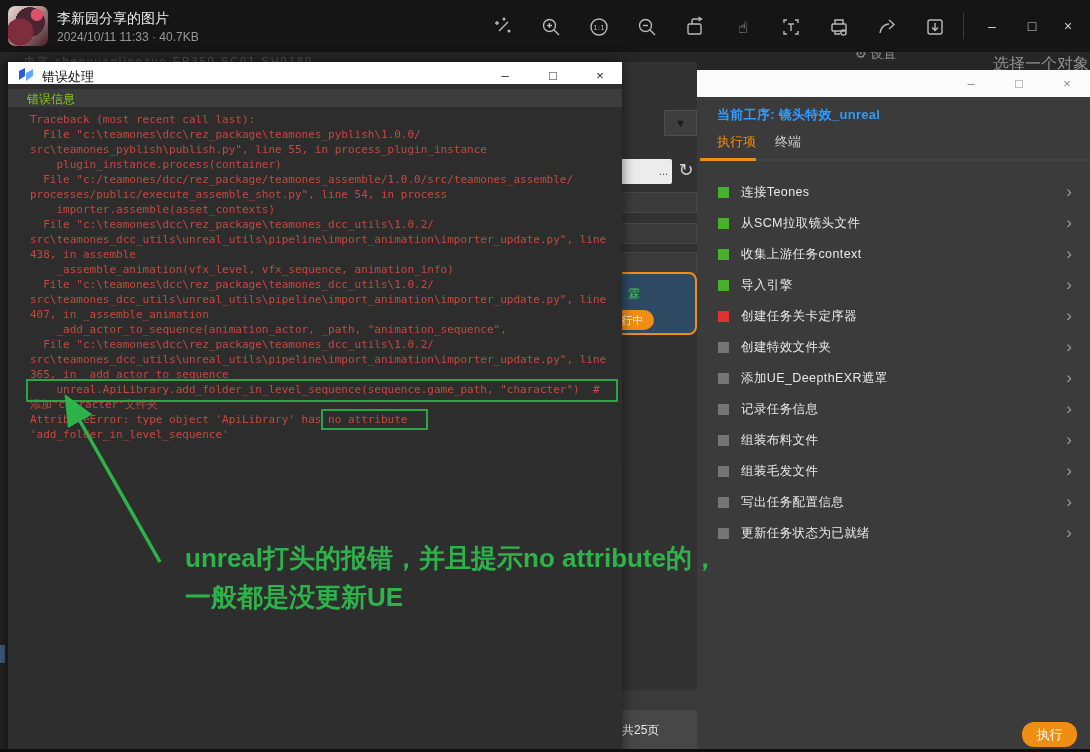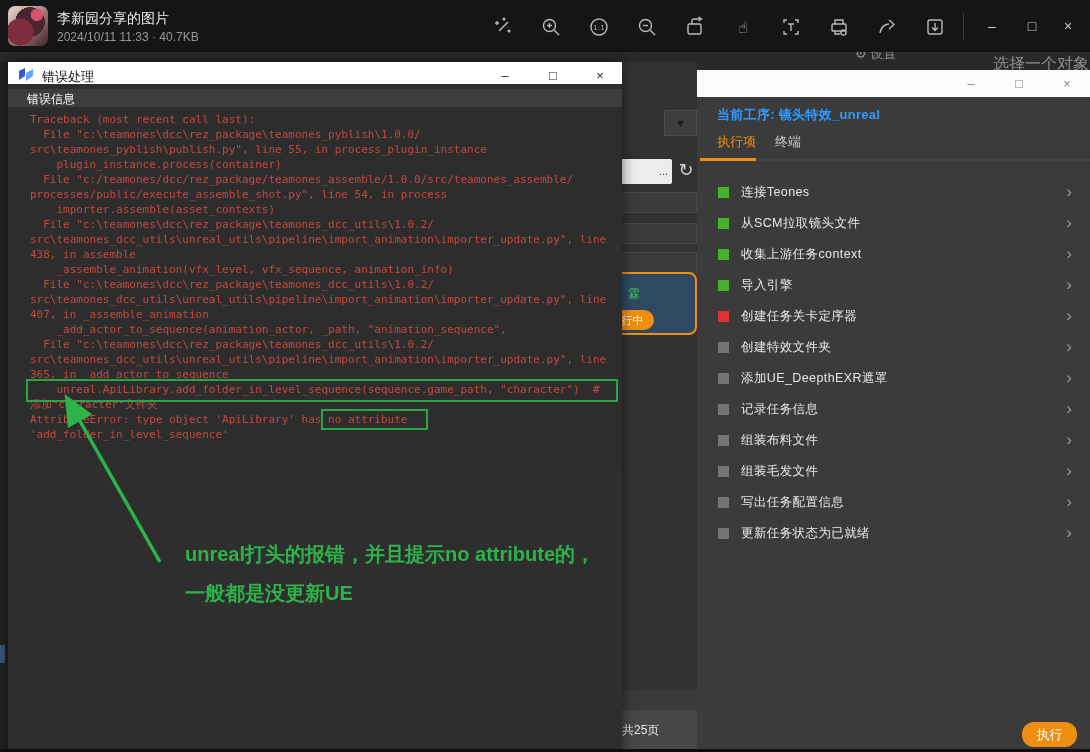--- a/index.html
+++ b/index.html
@@ -28,21 +28,21 @@
   .leftstrip { position:absolute; left:0; top:62px; width:8px; height:690px; background:#222; z-index:2; }
   .leftmark { position:absolute; left:0; top:583px; width:5px; height:18px; background:#3d5a7a; }
 
   
   .dialog { position:absolute; left:8px; top:62px; width:614px; height:690px; background:#2e2e2e; z-index:10; box-shadow:0 0 12px rgba(0,0,0,.55); }
   .dlg-titlebar { position:absolute; left:0; top:0; width:100%; height:22px; background:#ffffff; }
   .dlg-logo { position:absolute; left:10px; top:5px; width:17px; height:17px; }
   .dlg-title { position:absolute; left:34px; top:6px; font-size:13px; color:#141414; }
   .dlg-btn { position:absolute; top:0; width:30px; height:27px; text-align:center; line-height:27px; color:#2d2d2d; font-size:13px; cursor:pointer; }
   .dlg-infobar { position:absolute; left:0; top:27px; width:100%; height:18px; background:#3d3d3d; }
-  .dlg-infobar span, .dlg-listbar span { position:absolute; left:19px; top:2px; font-size:12px; color:#ffffff; }
+  .dlg-infobar span, .dlg-listbar span { position:absolute; left:19px; top:2px; font-size:12px; color:#84cc16; }
   .trace { position:absolute; left:0; top:45px; width:100%; height:359px; background:#2d2d2d; padding:5px 0 0 22px; overflow:hidden; }
   .tline { font-family:"DejaVu Sans Mono","Liberation Mono",monospace; font-size:11px; line-height:15px; color:#c4493f; white-space:pre; }
   .hl-box { position:absolute; border:2px solid #29a746; z-index:3; }
   .hl-box1 { left:18px; top:317px; width:592px; height:23px; }
   .hl-box2 { left:313px; top:347px; width:107px; height:21px; }
   .dlg-listbar { position:absolute; left:0; top:404px; width:100%; height:22px; background:#3d3d3d; border-top:2px solid #e8861a; }
   .dlg-listbar span { top:3px; }
 
   
   .midstrip { position:absolute; left:622px; top:62px; width:75px; height:690px; background:#323232; z-index:4; overflow:hidden; }
@@ -75,29 +75,32 @@
   .task-row[data-status="success"] .sq { background:#47b02c; }
   .task-row[data-status="error"] .sq { background:#e03232; }
   .task-row .tlabel { position:absolute; left:44px; top:0; line-height:31px; font-size:12.5px; color:#e8e8e8; letter-spacing:.4px; }
   .task-row .chev { position:absolute; right:18px; top:0; line-height:29px; font-size:17px; color:#9a9a9a; }
   .exec-btn { position:absolute; left:325px; top:625px; width:55px; height:25px; background:#ef8e12; border:none; border-radius:12px; color:#fff; font-size:13px; cursor:pointer; }
 
   .bottomedge { position:absolute; left:0; top:749px; width:1090px; height:3px; background:#0e0e0e; z-index:20; }
 
   
   .anno { position:absolute; left:0; top:0; width:1090px; height:752px; z-index:50; pointer-events:none; }
-  .anno-text { position:absolute; left:185px; font-size:20px; font-weight:bold; color:#2db34a; white-space:nowrap; }
+  .anno-text { position:absolute; left:185px; font-size:26px; font-weight:bold; color:#2db34a; white-space:nowrap; }
   .anno-l1 { top:541px; }
   .anno-l2 { top:580px; }
 </style>
 </head>
 <body>
 
 <div id="stage">
 
+  <div class="bstrip">
+    <div class="bcrumb">内容  shenyuanlingzuo  EP350  SC01  SH0180</div>
+  </div>
 
   <div class="topbar">
     <div class="avatar"></div>
     <div class="vtitle">李新园分享的图片</div>
     <div class="vmeta">2024/10/11 11:33 · 40.7KB</div>
 
     <span class="tb-ic" style="left:491px">
       <svg width="22" height="22" viewBox="0 0 22 22">
           <path d="M7 15 L16 6"></path>
           <path d="M5 5 v4 M3 7 h4"></path>

